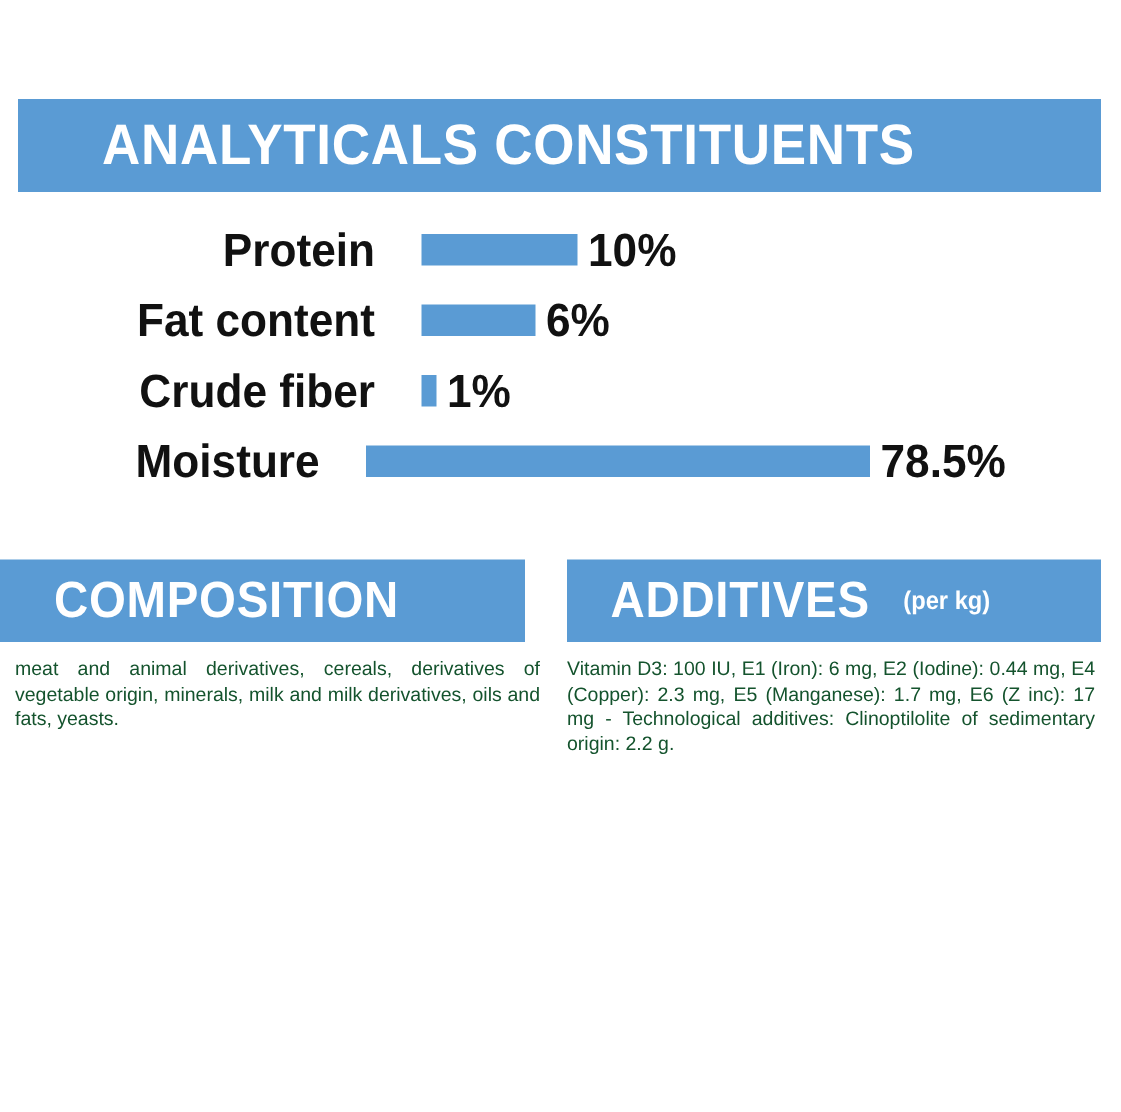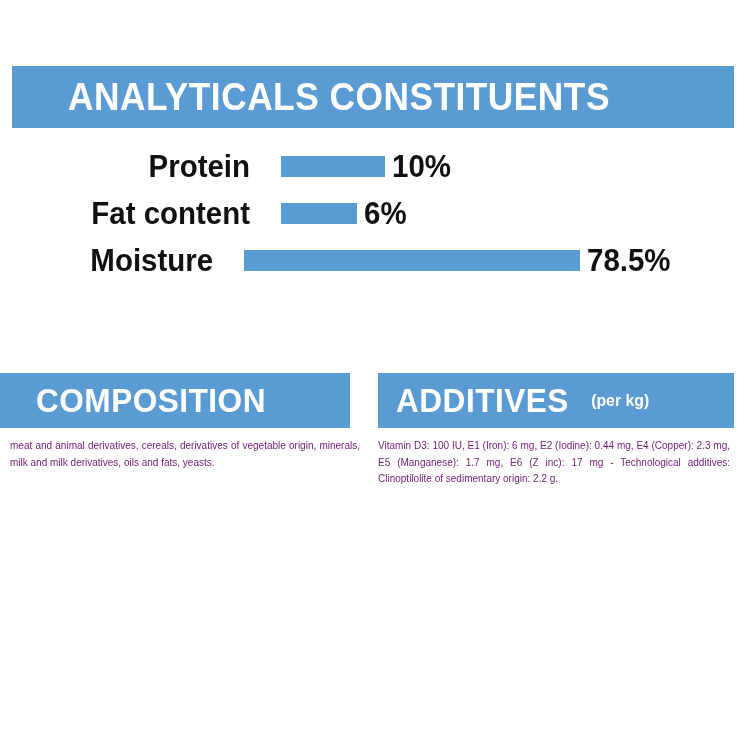--- a/index.html
+++ b/index.html
@@ -98,37 +98,37 @@
     padding-left: 36px;
   }
   #composition-banner .banner-text { font-size: 34px; }
 
   #additives-banner {
     position: absolute;
     left: 378px;
     top: 373px;
     width: 356px;
     height: 55px;
-    padding-left: 18px;
+    padding-left: 29px;
   }
   #additives-banner .banner-text { font-size: 34px; }
   .banner-sub {
     color: #ffffff;
     font-weight: bold;
     font-family: "Liberation Sans Narrow", "Liberation Sans", sans-serif;
     font-size: 17px;
     margin-left: 7px;
     transform: scaleX(0.93);
     white-space: nowrap;
   }
 
   .body-text {
     position: absolute;
-    color: #701a75;
-    font-size: 10px;
+    color: #14532d;
+    font-size: 13px;
     line-height: 16.5px;
     text-align: justify;
     text-justify: inter-word;
   }
   #composition-text {
     left: 10px;
     top: 438px;
     width: 350px;
   }
   #additives-text {
@@ -164,20 +164,27 @@
   </div>
 
   <div class="bar-row">
     <span class="bar-label">Fat content</span>
     <span class="bar-track">
       <span class="bar-fill" style="width: 76px; background: rgb(90, 155, 212);"></span>
       <span class="bar-value">6%</span>
     </span>
   </div>
 
+  <div class="bar-row">
+    <span class="bar-label">Crude fiber</span>
+    <span class="bar-track">
+      <span class="bar-fill" style="width: 10px; background: rgb(90, 155, 212);"></span>
+      <span class="bar-value">1%</span>
+    </span>
+  </div>
 
   <div class="bar-row">
     <span class="bar-label">Moisture</span>
     <span class="bar-track">
       <span class="bar-fill" style="width: 336px; background: rgb(90, 155, 212);"></span>
       <span class="bar-value">78.5%</span>
     </span>
   </div>
 
 </div>

